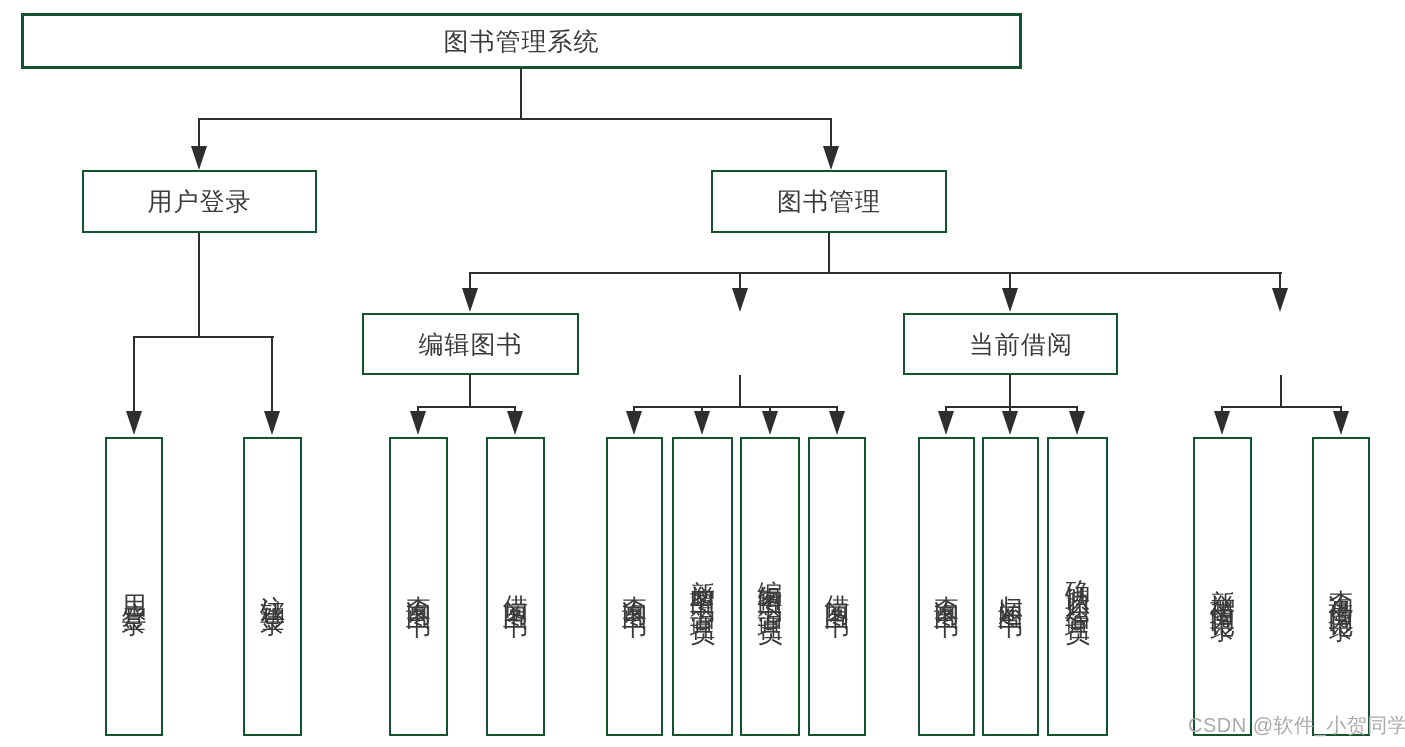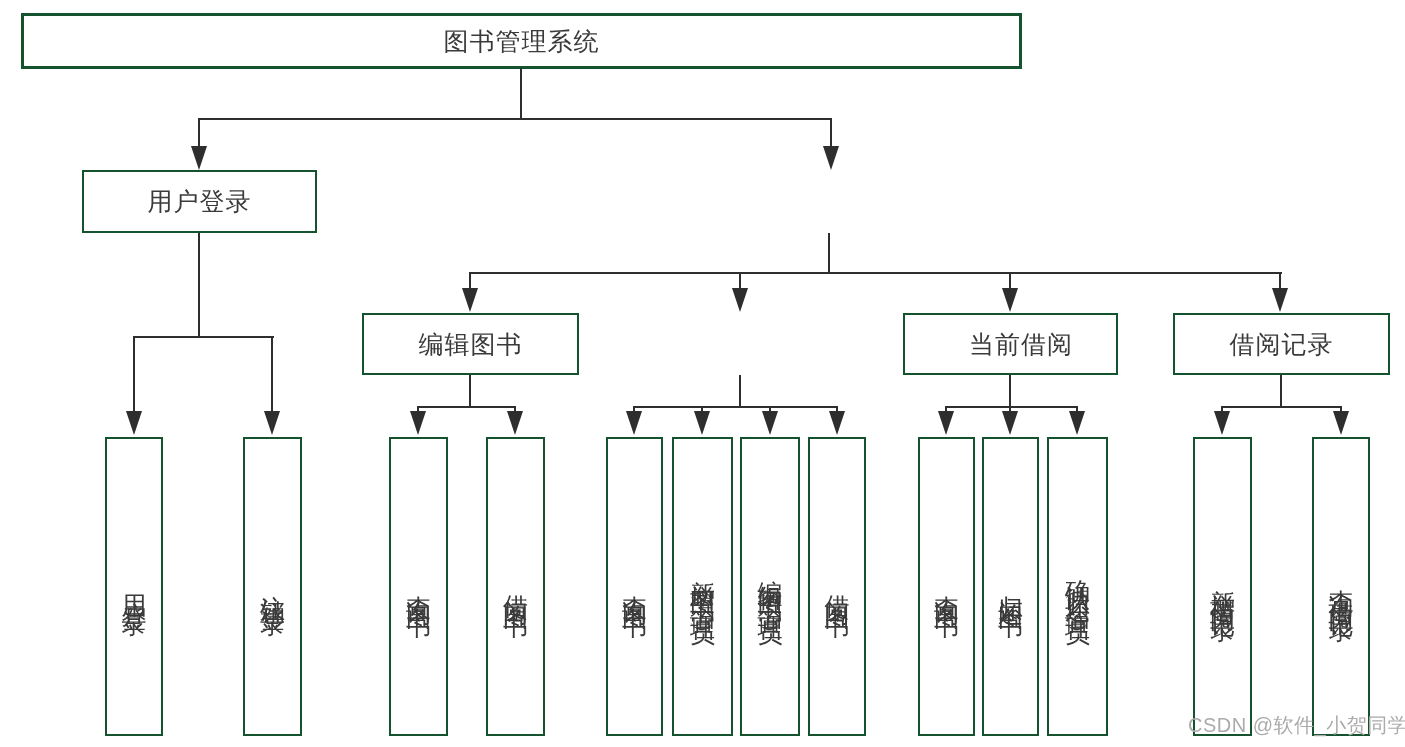--- a/index.html
+++ b/index.html
@@ -42,20 +42,23 @@
   <div class="line v" style="left:520px;top:68px;height:52px;"></div>
   <div class="line h" style="left:198px;top:118px;width:634px;"></div>
   <div class="line v" style="left:198px;top:118px;height:32px;"></div>
   <div class="arrow" style="left:191px;top:146px;"></div>
   <div class="line v" style="left:830px;top:118px;height:32px;"></div>
   <div class="arrow" style="left:823px;top:146px;"></div>
 
   <div class="box" style="left:82px;top:170px;width:235px;height:63px;">
     <span class="hlabel">用户登录</span>
   </div>
+  <div class="box" style="left:711px;top:170px;width:236px;height:63px;">
+    <span class="hlabel">图书管理</span>
+  </div>
 
   <div class="line v" style="left:198px;top:233px;height:105px;"></div>
   <div class="line h" style="left:133px;top:336px;width:141px;"></div>
   <div class="line v" style="left:133px;top:336px;height:77px;"></div>
   <div class="arrow" style="left:126px;top:411px;"></div>
   <div class="line v" style="left:271px;top:336px;height:77px;"></div>
   <div class="arrow" style="left:264px;top:411px;"></div>
 
   <div class="line v" style="left:828px;top:233px;height:41px;"></div>
   <div class="line h" style="left:469px;top:272px;width:813px;"></div>
@@ -66,23 +69,20 @@
   <div class="line v" style="left:1009px;top:272px;height:18px;"></div>
   <div class="arrow" style="left:1002px;top:288px;"></div>
   <div class="line v" style="left:1279px;top:272px;height:18px;"></div>
   <div class="arrow" style="left:1272px;top:288px;"></div>
 
   <div class="box" style="left:362px;top:313px;width:217px;height:62px;">
     <span class="hlabel">编辑图书</span>
   </div>
   <div class="box" style="left:903px;top:313px;width:215px;height:62px;padding-left:21px;">
     <span class="hlabel">当前借阅</span>
-  </div>
-  <div class="box" style="left:1173px;top:313px;width:217px;height:62px;">
-    <span class="hlabel">借阅记录</span>
   </div>
 
   <div class="line v" style="left:469px;top:375px;height:33px;"></div>
   <div class="line h" style="left:417px;top:406px;width:99px;"></div>
   <div class="line v" style="left:417px;top:406px;height:9px;"></div>
   <div class="arrow" style="left:410px;top:411px;"></div>
   <div class="line v" style="left:514px;top:406px;height:9px;"></div>
   <div class="arrow" style="left:507px;top:411px;"></div>
 
   <div class="line v" style="left:739px;top:375px;height:33px;"></div>

